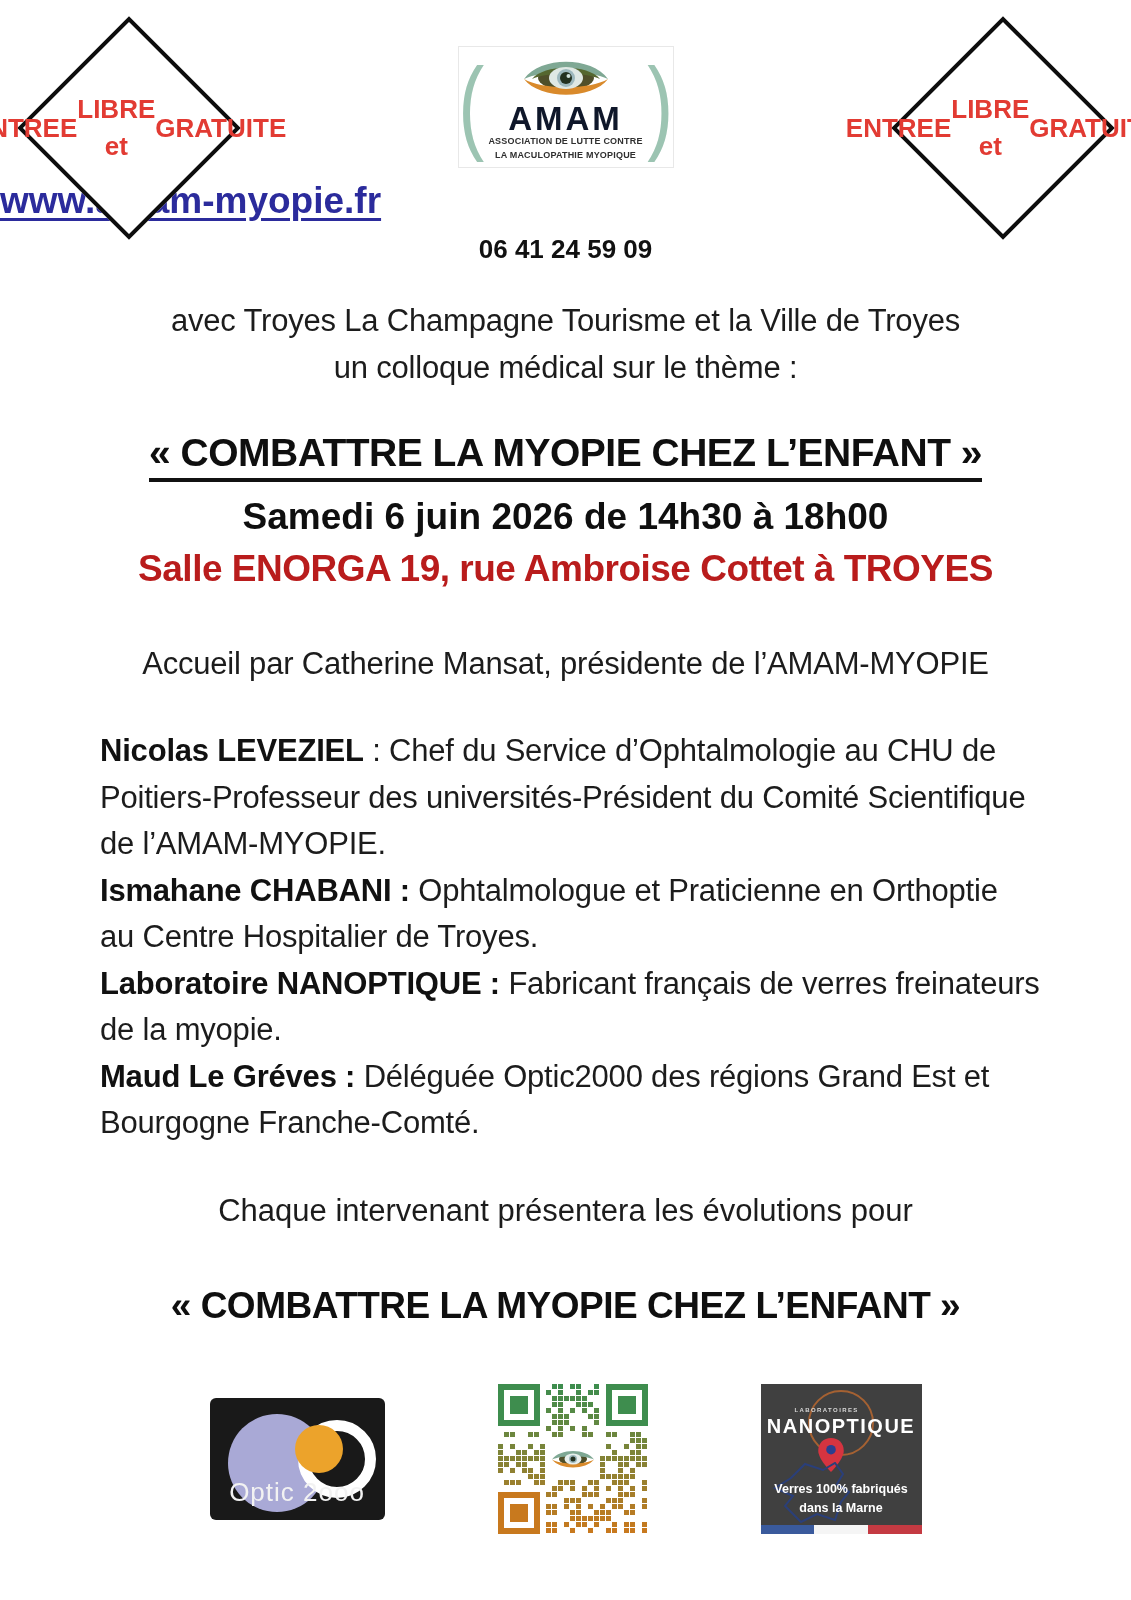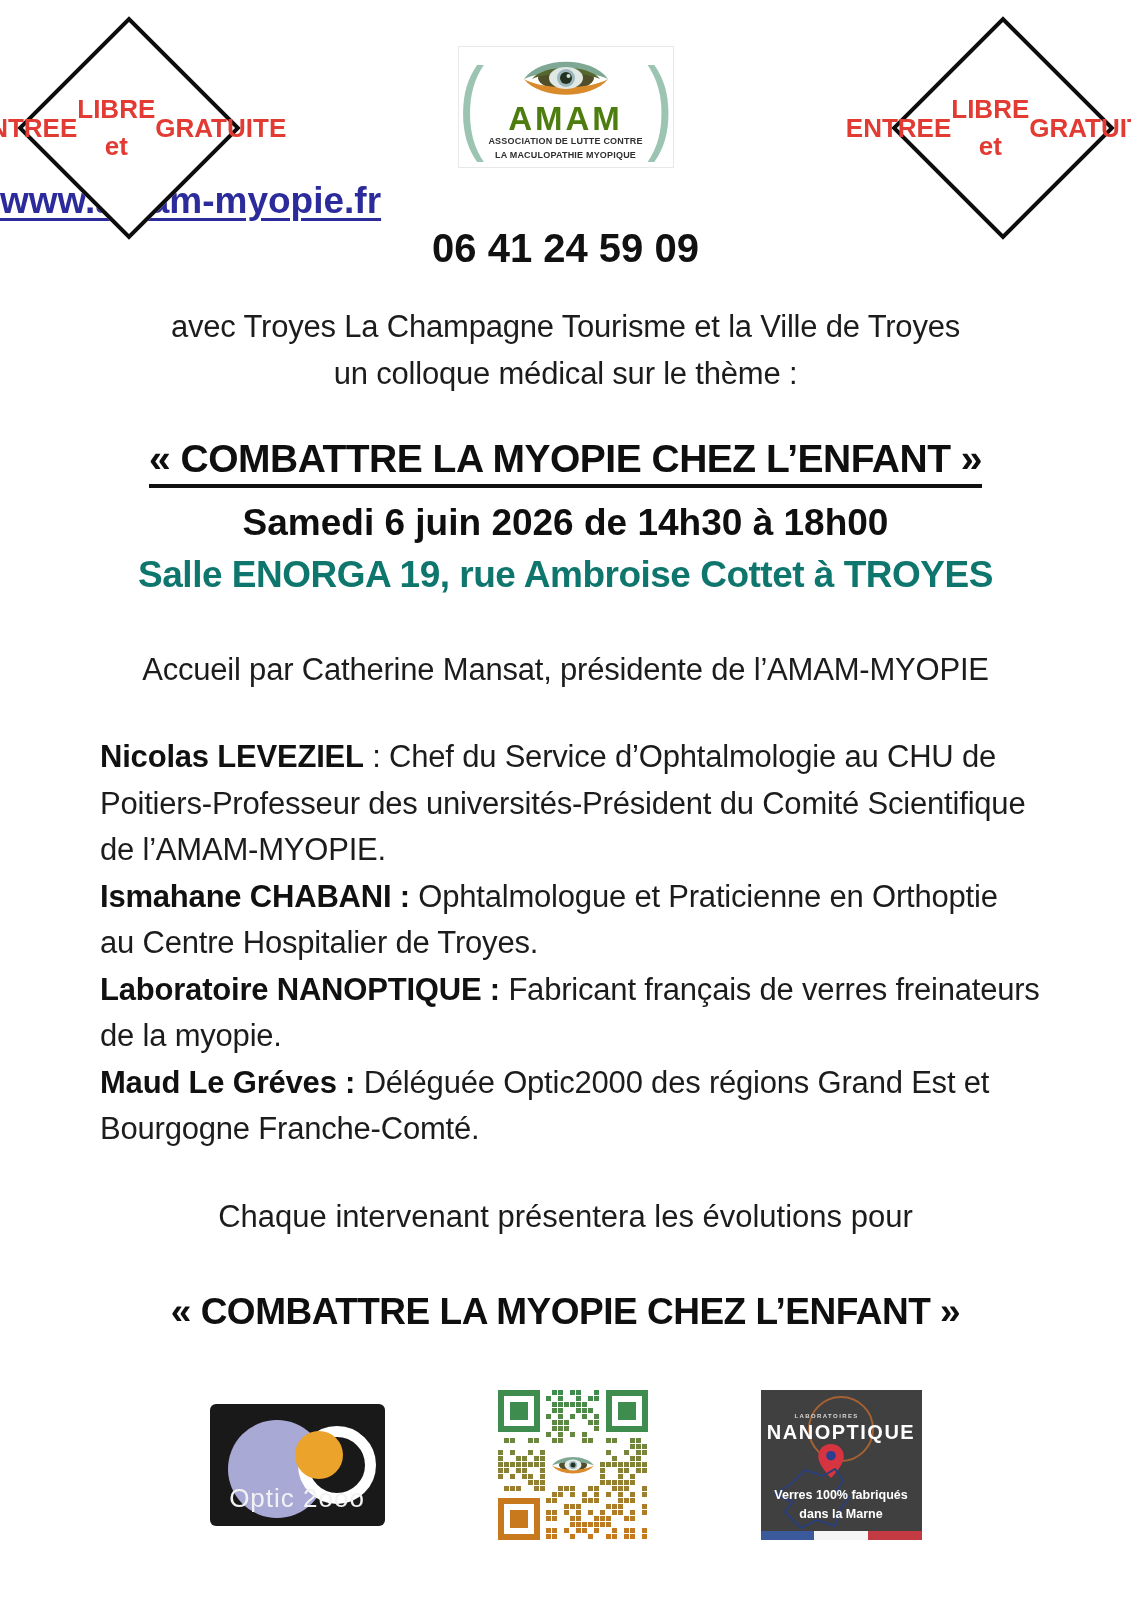--- a/index.html
+++ b/index.html
@@ -12,35 +12,35 @@
   .diamond.right{left:924px;}
   .diamond-shape{position:absolute;inset:0;background:#fff;border:4px solid #0d0d0d;transform:rotate(45deg);}
   .diamond-text{position:absolute;inset:-14px;display:flex;flex-direction:row;justify-content:center;align-items:center;
     color:#e23b33;font-weight:700;font-size:26px;line-height:1.42;text-align:center;}
 
   
   .logo-box{margin:0 auto;margin-top:46px;width:214px;height:120px;display:flex;align-items:center;justify-content:center;
     border:1px solid #e8e8e8;background:#fff;position:relative;}
   .paren{color:#9cc4b2;font-size:104px;font-weight:400;line-height:1;transform:scaleX(.75);margin-top:-6px;}
   .logo-center{display:flex;flex-direction:column;align-items:center;width:170px;}
-  .amam-name{color:#4d7c0f;font-weight:700;font-size:33px;letter-spacing:3px;line-height:1;margin-top:-2px;}
+  .amam-name{color:#0f172a;font-weight:700;font-size:33px;letter-spacing:3px;line-height:1;margin-top:-2px;}
   .amam-tag{color:#2f2f2f;font-weight:700;font-size:9px;letter-spacing:.2px;line-height:1.45;white-space:nowrap;}
 
   .website{display:block;margin-top:12px;color:#2b2b9c;font-weight:700;font-size:37px;
     text-decoration:underline;text-decoration-thickness:3px;text-underline-offset:5px;}
-  .phone{text-align:center;margin-top:4px;font-weight:700;font-size:40px;color:#111;}
+  .phone{text-align:center;margin-top:12px;font-weight:700;font-size:26px;color:#111;}
 
   
   .intro{margin-top:32px;text-align:center;font-size:31px;line-height:1.52;letter-spacing:-.2px;color:#1c1c1c;}
 
   
   .title1{margin-top:40px;text-align:center;font-size:39px;font-weight:700;letter-spacing:-.5px;color:#0f0f0f;}
   .title1 span{display:inline-block;border-bottom:4px solid #111;padding-bottom:3px;}
   .event-date{margin-top:14px;text-align:center;font-size:37px;font-weight:700;color:#0f0f0f;}
-  .event-loc{margin-top:10px;text-align:center;font-size:37px;font-weight:700;color:#0f766e;letter-spacing:-.5px;}
+  .event-loc{margin-top:10px;text-align:center;font-size:37px;font-weight:700;color:#b91c1c;letter-spacing:-.5px;}
   .welcome{margin-top:56px;text-align:center;font-size:31px;color:#1c1c1c;letter-spacing:-.2px;}
 
   
   .speakers{margin:46px auto 0 100px;width:940px;font-size:31px;line-height:1.5;letter-spacing:-.2px;}
   .speakers p{margin:0;}
   .speakers b{font-weight:700;color:#111;}
 
   .closing-line{margin-top:46px;text-align:center;font-size:31px;color:#1c1c1c;}
   .title2{margin-top:56px;text-align:center;font-size:37px;font-weight:700;letter-spacing:-.5px;color:#0f0f0f;}
 

